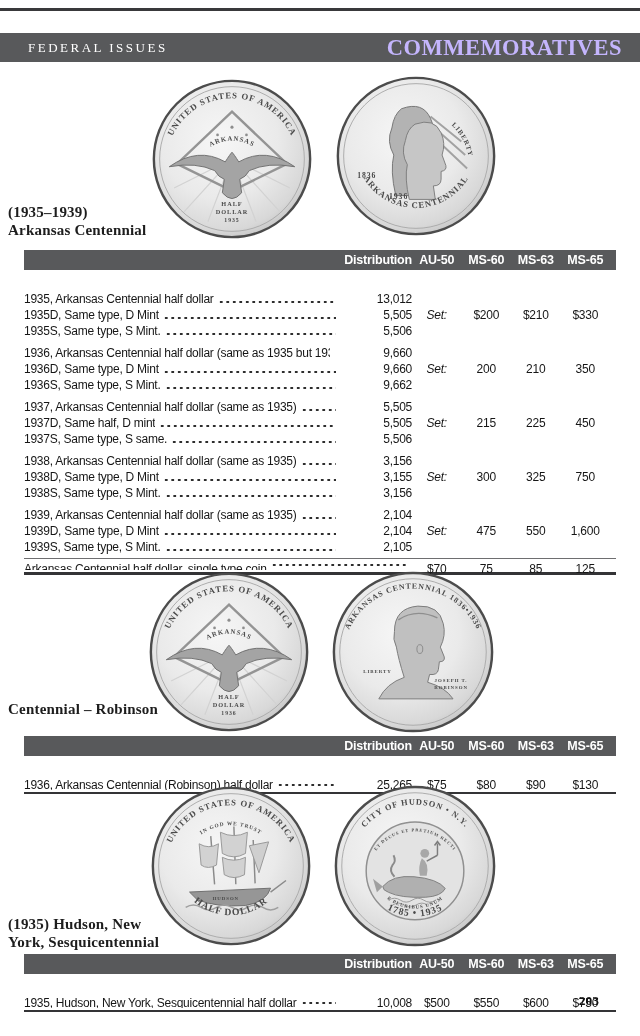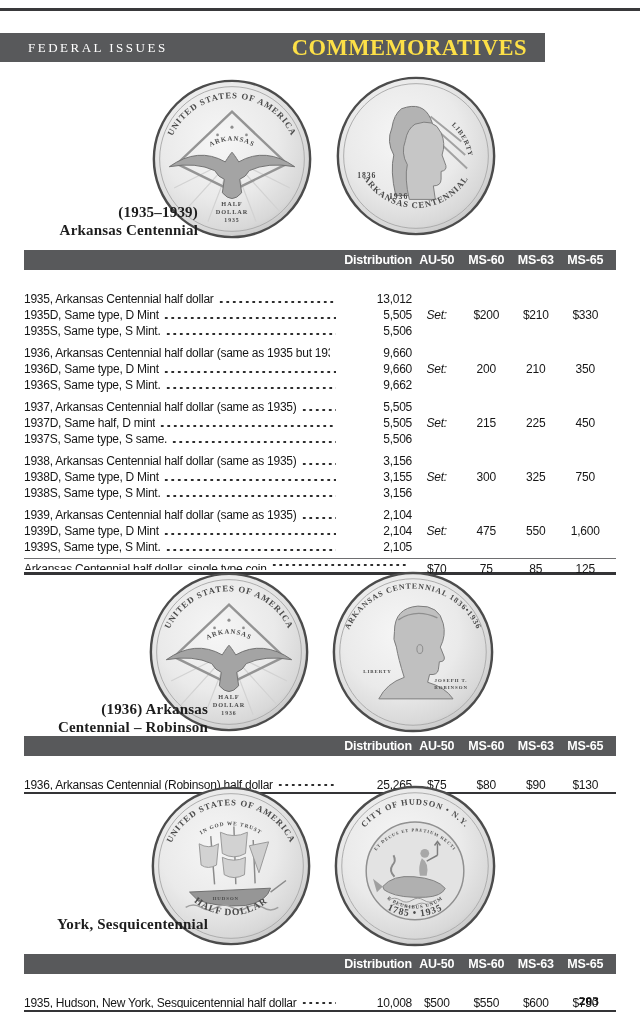--- a/index.html
+++ b/index.html
@@ -1,24 +1,24 @@
 <!DOCTYPE html>
 <html><head>
 <meta charset="utf-8">
 <style>
   html,body{margin:0;padding:0;background:#e8e8e8;}
   .page{position:relative;width:640px;height:1036px;background:#ffffff;overflow:hidden;
         font-family:"Liberation Sans",sans-serif;margin:0 auto;}
   .toprule{position:absolute;top:8px;left:0;width:640px;height:3px;background:#39393b;}
-  .hbar{position:absolute;top:33px;left:0;width:545px;height:29px;background:#58595b;
+  .hbar{position:absolute;top:33px;left:0;width:640px;height:29px;background:#58595b;
         display:flex;align-items:center;justify-content:space-between;
         padding:0 18px 0 28px;box-sizing:border-box;}
   .hleft{color:#ffffff;font-family:"Liberation Serif",serif;font-size:13px;letter-spacing:2.5px;}
-  .hright{color:#fde047;font-family:"Liberation Serif",serif;font-weight:bold;font-size:22.5px;letter-spacing:0.5px;}
-  .slabel{position:absolute;text-align:right;font-family:"Liberation Serif",serif;font-weight:bold;
+  .hright{color:#c4b5fd;font-family:"Liberation Serif",serif;font-weight:bold;font-size:22.5px;letter-spacing:0.5px;}
+  .slabel{position:absolute;text-align:left;font-family:"Liberation Serif",serif;font-weight:bold;
           font-size:15px;line-height:18px;color:#1d1d1d;letter-spacing:0.2px;}
   .coin{position:absolute;}
   .ct{font-family:"Liberation Serif",serif;font-weight:bold;fill:#4a4a4a;letter-spacing:1px;}
   .table{position:absolute;left:24px;width:592px;}
   .tbar{height:20px;line-height:20px;background:#58595b;color:#ffffff;font-weight:bold;
         font-size:12.5px;display:flex;padding-right:6px;box-sizing:border-box;letter-spacing:-0.2px;align-items:flex-end;}
   .rows{padding-top:21px;}
   .trow{display:flex;height:16px;line-height:16px;font-size:12px;color:#161616;
         letter-spacing:-0.25px;padding-right:6px;box-sizing:border-box;}
   .grow{flex:1 1 auto;}
@@ -285,21 +285,20 @@
     <path d="M66,64 Q66,40 90,38 Q112,37 116,56 Q119,68 113,80 L117,90 Q118,95 112,95 L111,103 Q110,109 102,108 L100,116 Q118,121 126,133 L50,133 Q58,117 76,111 Q70,92 68,80 Q64,72 66,64 Z" fill="#c0c0c0" stroke="#7a7a7a" stroke-width="1"></path>
     <path d="M70,52 Q88,40 110,50" stroke="#8e8e8e" stroke-width="1.5" fill="none"></path>
     <ellipse cx="92" cy="82" rx="3" ry="4.5" fill="none" stroke="#8a8a8a" stroke-width="1"></ellipse>
     <text class="ct" font-size="8" letter-spacing="1"><textPath href="#d-top" startOffset="50%" text-anchor="middle">ARKANSAS CENTENNIAL 1836•1936</textPath></text>
     <text class="ct" x="34" y="106" font-size="5" letter-spacing="0.5">LIBERTY</text>
     <text class="ct" x="124" y="116" font-size="5" text-anchor="middle">JOSEPH T.</text>
     <text class="ct" x="124" y="123" font-size="5" text-anchor="middle">ROBINSON</text>
   </svg>
 
   <div class="slabel" style="left:8px;top:700px;width:200px">
-    <div>(1936) Arkansas</div>
     <div>Centennial – Robinson</div>
   </div>
 
   <div class="table" style="top:736px">
     <div class="tbar">
       <span class="grow"></span>
       <span class="cell dist">Distribution</span>
       <span class="cell p">AU-50</span>
       <span class="cell p">MS-60</span>
       <span class="cell p">MS-63</span>
@@ -357,20 +356,21 @@
     <path d="M97,80 L108,74 M108,74 L108,62 M105,64 L108,60 L111,64" stroke="#7d7d7d" stroke-width="1.5" fill="none"></path>
     <path d="M64,96 Q58,90 62,84 Q66,80 63,74" stroke="#8b8b8b" stroke-width="2" fill="none"></path>
     <path d="M58,120 q6,-4 12,0 q6,4 12,0 q6,-4 12,0 q6,4 12,0 M62,125 q6,-4 12,0 q6,4 12,0 q6,-4 12,0" stroke="#9a9a9a" stroke-width="1" fill="none"></path>
     <text class="ct" font-size="8.5" letter-spacing="1.5"><textPath href="#f-top" startOffset="50%" text-anchor="middle">CITY OF HUDSON • N.Y.</textPath></text>
     <text class="ct" font-size="4.5" letter-spacing="0.5" fill="#6a6a6a"><textPath href="#f-motto" startOffset="50%" text-anchor="middle">ET DECUS ET PRETIUM RECTI</textPath></text>
     <text class="ct" font-size="5" letter-spacing="0.5"><textPath href="#f-em" startOffset="50%" text-anchor="middle">E PLURIBUS UNUM</textPath></text>
     <text class="ct" font-size="10" letter-spacing="2"><textPath href="#f-bot" startOffset="50%" text-anchor="middle">1785 • 1935</textPath></text>
   </svg>
 
   <div class="slabel" style="left:8px;top:915px;width:200px">
+    <div>(1935) Hudson, New</div>
     <div>York, Sesquicentennial</div>
   </div>
 
   <div class="table" style="top:954px">
     <div class="tbar">
       <span class="grow"></span>
       <span class="cell dist">Distribution</span>
       <span class="cell p">AU-50</span>
       <span class="cell p">MS-60</span>
       <span class="cell p">MS-63</span>

